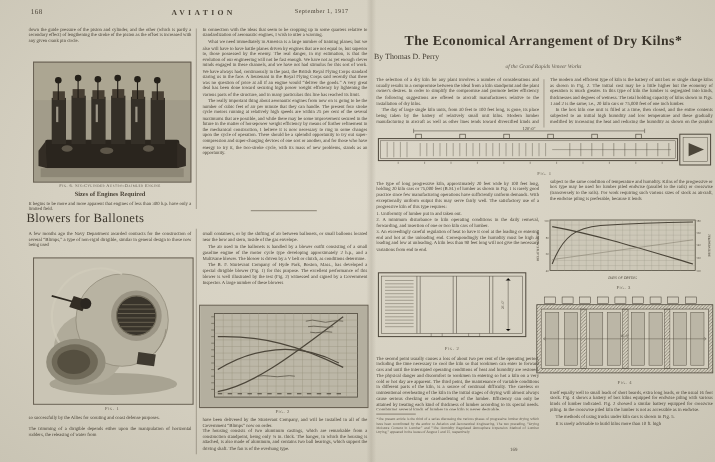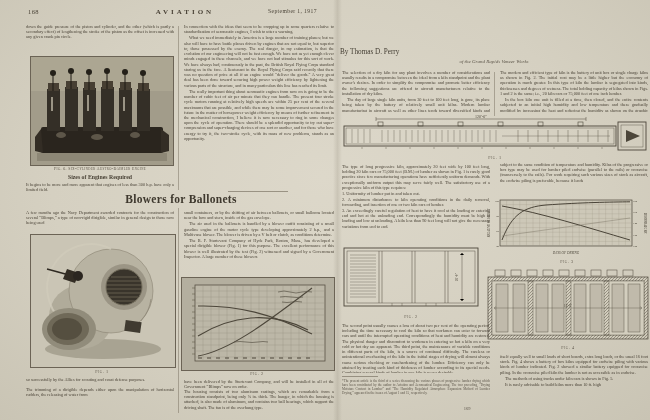--- a/index.html
+++ b/index.html
@@ -21,21 +21,21 @@
     background:linear-gradient(90deg, rgba(120,112,96,0) 0%, rgba(120,112,96,.18) 50%, rgba(120,112,96,0) 100%);}
   .txt{position:absolute;font-size:4.3px;line-height:1.22;text-align:justify;color:var(--ink);overflow:hidden;}
   .txt p{margin:0 0 1px 0;}
   .txt p.ind{text-indent:5px;}
   .txt p.li{margin:0 0 0.5px 0;}
   .hdr{position:absolute;top:8px;font-size:6.5px;letter-spacing:.4px;color:var(--ink);}
   .hdr-mag{letter-spacing:3px;font-weight:bold;font-size:7px;text-align:center;}
   .cap{position:absolute;font-size:3.9px;letter-spacing:.4px;text-align:center;color:var(--ink-soft);font-variant:small-caps;}
   .figcap{position:absolute;font-size:4.2px;letter-spacing:.6px;text-align:center;color:var(--ink-soft);font-variant:small-caps;}
   .subhead{position:absolute;font-size:5.8px;font-weight:bold;text-align:center;color:var(--ink);}
-  .bighead{position:absolute;font-size:11.5px;font-weight:bold;text-align:center;letter-spacing:.3px;color:#3e382e;}
+  .bighead{position:absolute;font-size:11.5px;font-weight:normal;letter-spacing:.3px;color:#3e382e;}
   .arttitle{position:absolute;font-size:12.5px;font-weight:600;text-align:center;letter-spacing:.4px;color:#3b352b;}
   .byline{position:absolute;font-size:7.2px;text-align:left;color:#433d32;}
   .affil{position:absolute;font-size:5px;font-style:italic;text-align:center;color:var(--ink-soft);}
   .vrule{position:absolute;width:0;border-left:1px solid rgba(110,102,86,.45);}
   .endrule{position:absolute;height:0;border-top:1px solid rgba(110,102,86,.6);}
   .figure{position:absolute;margin:0;padding:0;border:1px solid #6b6355;background:#a9a493;overflow:hidden;}
   .figure svg{display:block;}
   .chartfig{position:absolute;margin:0;padding:0;overflow:hidden;}
   .footnote{position:absolute;font-size:3.3px;line-height:1.25;text-align:justify;color:var(--ink-soft);overflow:hidden;}
   .pagenum-bottom{position:absolute;font-size:4.5px;color:var(--ink-soft);}
@@ -181,20 +181,21 @@
         <path d="M98,19 q5,-1 11,0 q6,1 12,0"></path>
         <path d="M100,24 q5,1 10,0 q5,-1 10,0"></path>
         <path d="M52,64 q6,-1 12,0 q6,1 12,0 q5,-1 10,0"></path>
       </g>
     </svg>
   </figure>
   <div class="figcap" style="left:181px;top:371px;width:152px;">Fig. 2</div>
   <div class="txt" style="left:184px;top:379px;width:150px;height:10px;">have been delivered by the Sturtevant Company, and will be installed in all of the Government “Blimps” now on order.</div>
   <div class="txt" style="left:184px;top:389px;width:150px;height:26px;">The housing consists of two aluminum castings, which are remarkable from a construction standpoint, being only ⅛ in. thick. The hanger, in which the housing is attached, is also made of aluminum, and contains two ball bearings, which support the driving shaft. The fan is of the overhung type.</div>
 
+  <div class="arttitle" style="left:340px;top:30px;width:308px;">The Economical Arrangement of Dry Kilns*</div>
   <div class="byline" style="left:340px;top:48px;width:308px;">By Thomas D. Perry</div>
   <div class="affil" style="left:340px;top:59px;width:308px;">of the Grand Rapids Veneer Works</div>
 
   <div class="vrule" style="left:494px;top:72px;height:44px;"></div>
 
   <div class="txt" style="left:342px;top:70px;width:148px;height:42px;">
     <p>The selection of a dry kiln for any plant involves a number of considerations and usually results in a compromise between the ideal from a kiln standpoint and the plant owner's desires. In order to simplify the compromise and promote better efficiency the following suggestions are offered to aircraft manufacturers relative to the installation of dry kilns.</p>
     <p class="ind">The day of large single kiln units, from 30 feet to 100 feet long, is gone, its place being taken by the battery of relatively small unit kilns. Modern lumber manufacturing in aircraft as well as other lines tends toward diversified kinds and thicknesses of lumber. Efficiency demands that each variety be segregated and given different treatment.</p>
   </div>
   <div class="txt" style="left:500px;top:70px;width:148px;height:42px;">

